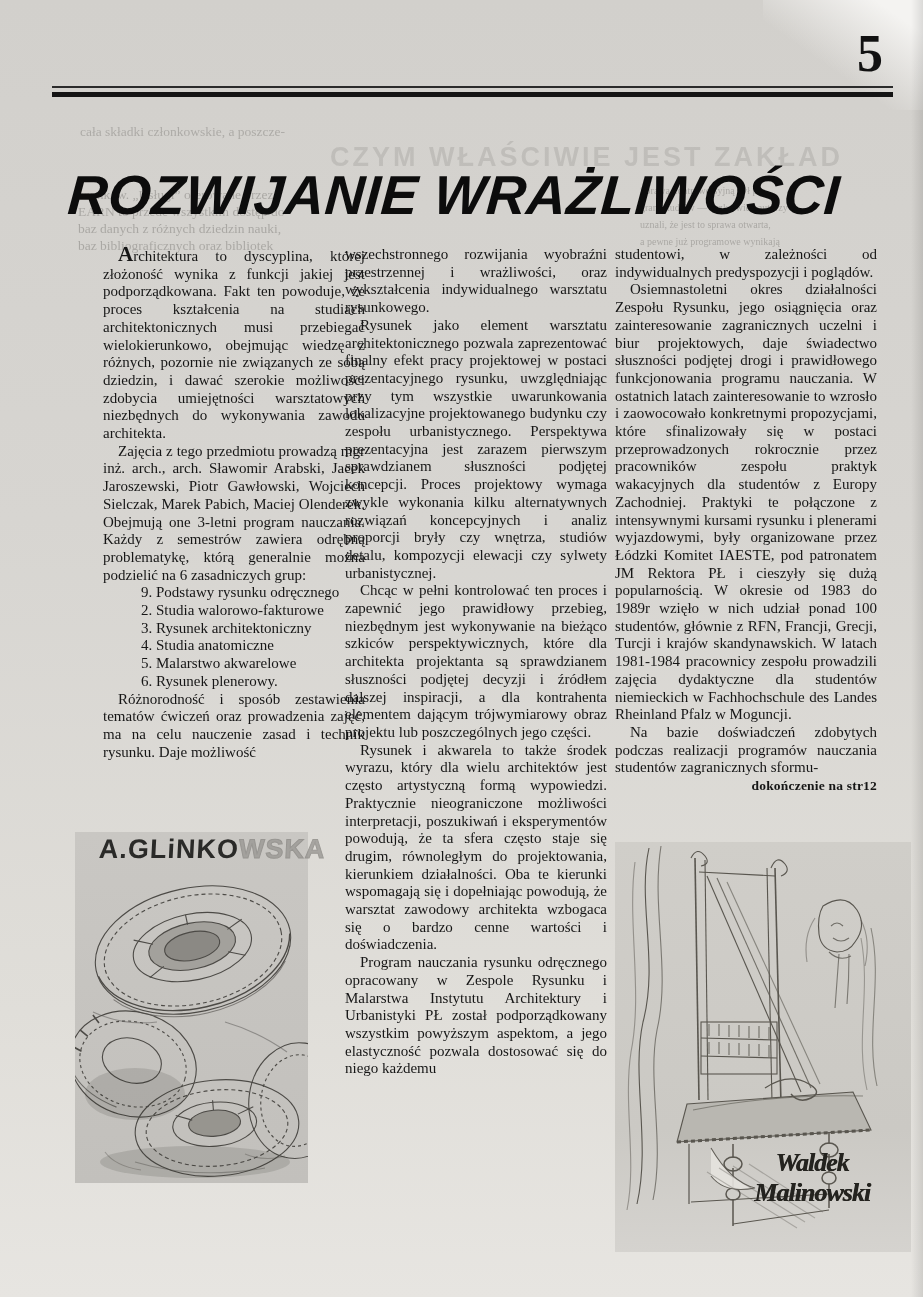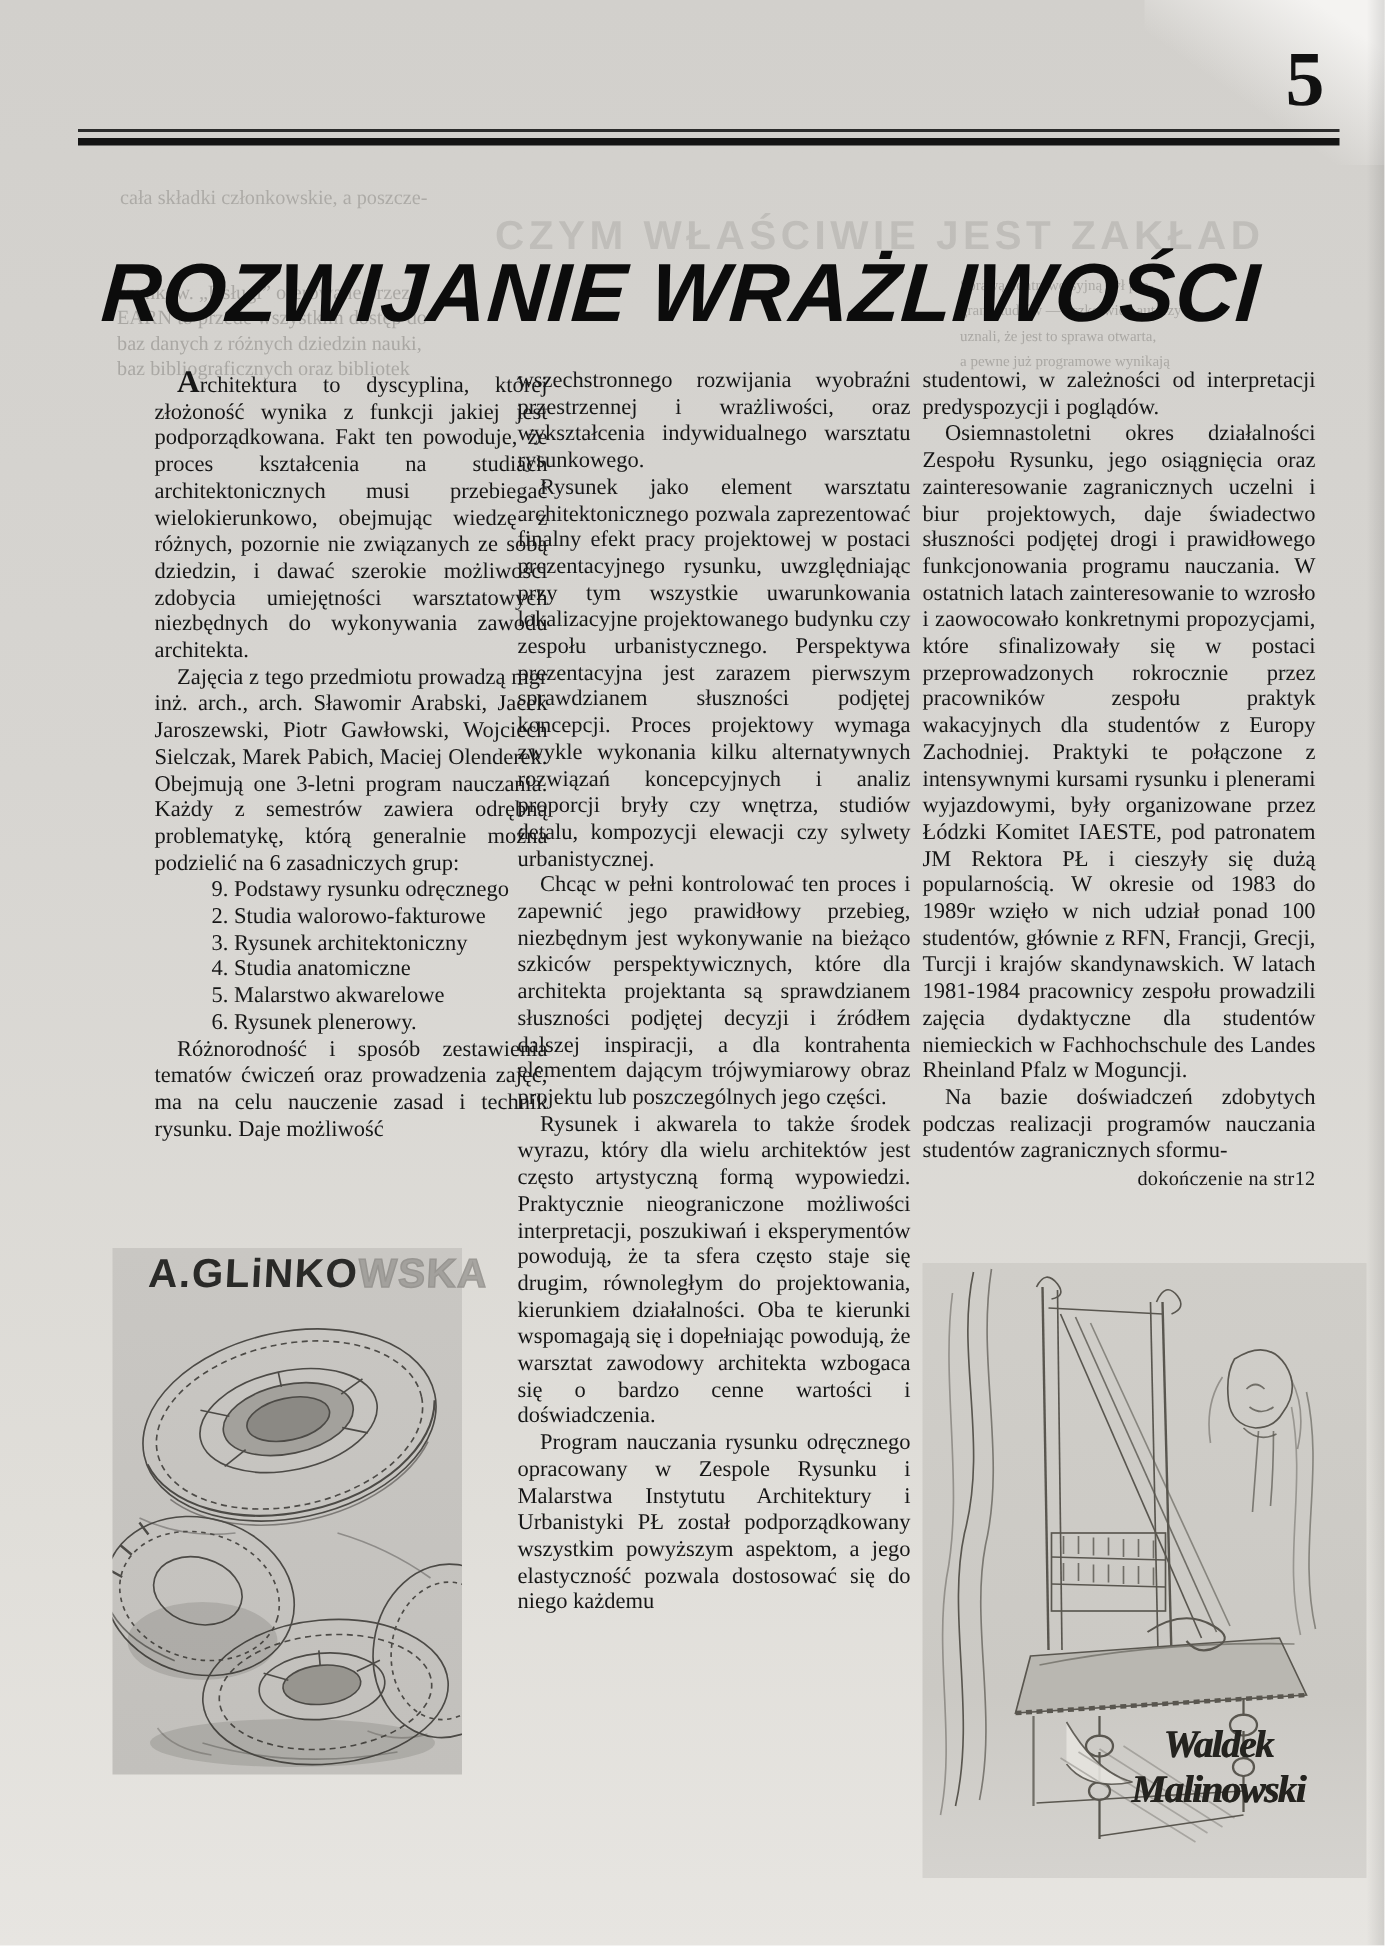--- a/index.html
+++ b/index.html
@@ -38,21 +38,21 @@
   
   .col{position:absolute;top:246px;width:262px;font-size:15px;line-height:17.7px;
     text-align:justify;z-index:2;}
   .col1{left:75px;margin-left:28px;}
   .col2{left:345px;}
   .col3{left:615px;}
   .col p{margin:0;text-indent:15px;}
   .col p.noindent{text-indent:0;}
   .initial{font-size:21px;font-weight:600;}
   ul.grouplist{margin:0;padding:0 0 0 38px;list-style:none;text-align:left;}
-  .continued{font-weight:400;font-size:13.5px;text-align:right;margin-top:0;
+  .continued{font-weight:700;font-size:13.5px;text-align:right;margin-top:0;
     letter-spacing:.2px;}
 
   
   .fig-tires{position:absolute;left:75px;top:832px;width:233px;height:351px;
     background:linear-gradient(180deg,#c9c7c3,#c2c0bc);z-index:2;}
   .stamp{position:absolute;left:24px;top:2px;font-family:"Liberation Sans",sans-serif;
     font-weight:700;font-size:27px;letter-spacing:1px;color:#2a2a28;
     transform:skewX(-3deg);white-space:nowrap;}
   .stamp .faint{color:#9a9894;-webkit-text-stroke:1px #8c8a86;opacity:.8;}
   .fig-chair{position:absolute;left:615px;top:842px;width:296px;height:410px;
@@ -104,21 +104,21 @@
 
   <div class="col col2">
     <p class="noindent">wszechstronnego rozwijania wyobraźni przestrzennej i wrażliwości, oraz wykształcenia indywidualnego warsztatu rysunkowego.</p>
     <p>Rysunek jako element warsztatu architektonicznego pozwala zaprezentować finalny efekt pracy projektowej w postaci prezentacyjnego rysunku, uwzględniając przy tym wszystkie uwarunkowania lokalizacyjne projektowanego budynku czy zespołu urbanistycznego. Perspektywa prezentacyjna jest zarazem pierwszym sprawdzianem słuszności podjętej koncepcji. Proces projektowy wymaga zwykle wykonania kilku alternatywnych rozwiązań koncepcyjnych i analiz proporcji bryły czy wnętrza, studiów detalu, kompozycji elewacji czy sylwety urbanistycznej.</p>
     <p>Chcąc w pełni kontrolować ten proces i zapewnić jego prawidłowy przebieg, niezbędnym jest wykonywanie na bieżąco szkiców perspektywicznych, które dla architekta projektanta są sprawdzianem słuszności podjętej decyzji i źródłem dalszej inspiracji, a dla kontrahenta elementem dającym trójwymiarowy obraz projektu lub poszczególnych jego części.</p>
     <p>Rysunek i akwarela to także środek wyrazu, który dla wielu architektów jest często artystyczną formą wypowiedzi. Praktycznie nieograniczone możliwości interpretacji, poszukiwań i eksperymentów powodują, że ta sfera często staje się drugim, równoległym do projektowania, kierunkiem działalności. Oba te kierunki wspomagają się i dopełniając powodują, że warsztat zawodowy architekta wzbogaca się o bardzo cenne wartości i doświadczenia.</p>
     <p>Program nauczania rysunku odręcznego opracowany w Zespole Rysunku i Malarstwa Instytutu Architektury i Urbanistyki PŁ został podporządkowany wszystkim powyższym aspektom, a jego elastyczność pozwala dostosować się do niego każdemu</p>
   </div>
 
   <div class="col col3">
-    <p class="noindent">studentowi, w zależności od interpretacji predyspozycji i poglądów.</p>
+    <p class="noindent">studentowi, w zależności od indywidualnych predyspozycji i poglądów.</p>
     <p>Osiemnastoletni okres działalności Zespołu Rysunku, jego osiągnięcia oraz zainteresowanie zagranicznych uczelni i biur projektowych, daje świadectwo słuszności podjętej drogi i prawidłowego funkcjonowania programu nauczania. W ostatnich latach zainteresowanie to wzrosło i zaowocowało konkretnymi propozycjami, które sfinalizowały się w postaci przeprowadzonych rokrocznie przez pracowników zespołu praktyk wakacyjnych dla studentów z Europy Zachodniej. Praktyki te połączone z intensywnymi kursami rysunku i plenerami wyjazdowymi, były organizowane przez Łódzki Komitet IAESTE, pod patronatem JM Rektora PŁ i cieszyły się dużą popularnością. W okresie od 1983 do 1989r wzięło w nich udział ponad 100 studentów, głównie z RFN, Francji, Grecji, Turcji i krajów skandynawskich. W latach 1981-1984 pracownicy zespołu prowadzili zajęcia dydaktyczne dla studentów niemieckich w Fachhochschule des Landes Rheinland Pfalz w Moguncji.</p>
     <p>Na bazie doświadczeń zdobytych podczas realizacji programów nauczania studentów zagranicznych sformu-</p>
     <p class="continued">dokończenie na str12</p>
   </div>
 
   <figure class="fig-tires" style="margin:0">
     <svg class="sketch" width="233" height="351" viewBox="0 0 233 351">
       <g stroke="#4c4a46" fill="none" stroke-width="1.1">
 
         <g transform="rotate(-12,118,118)">

